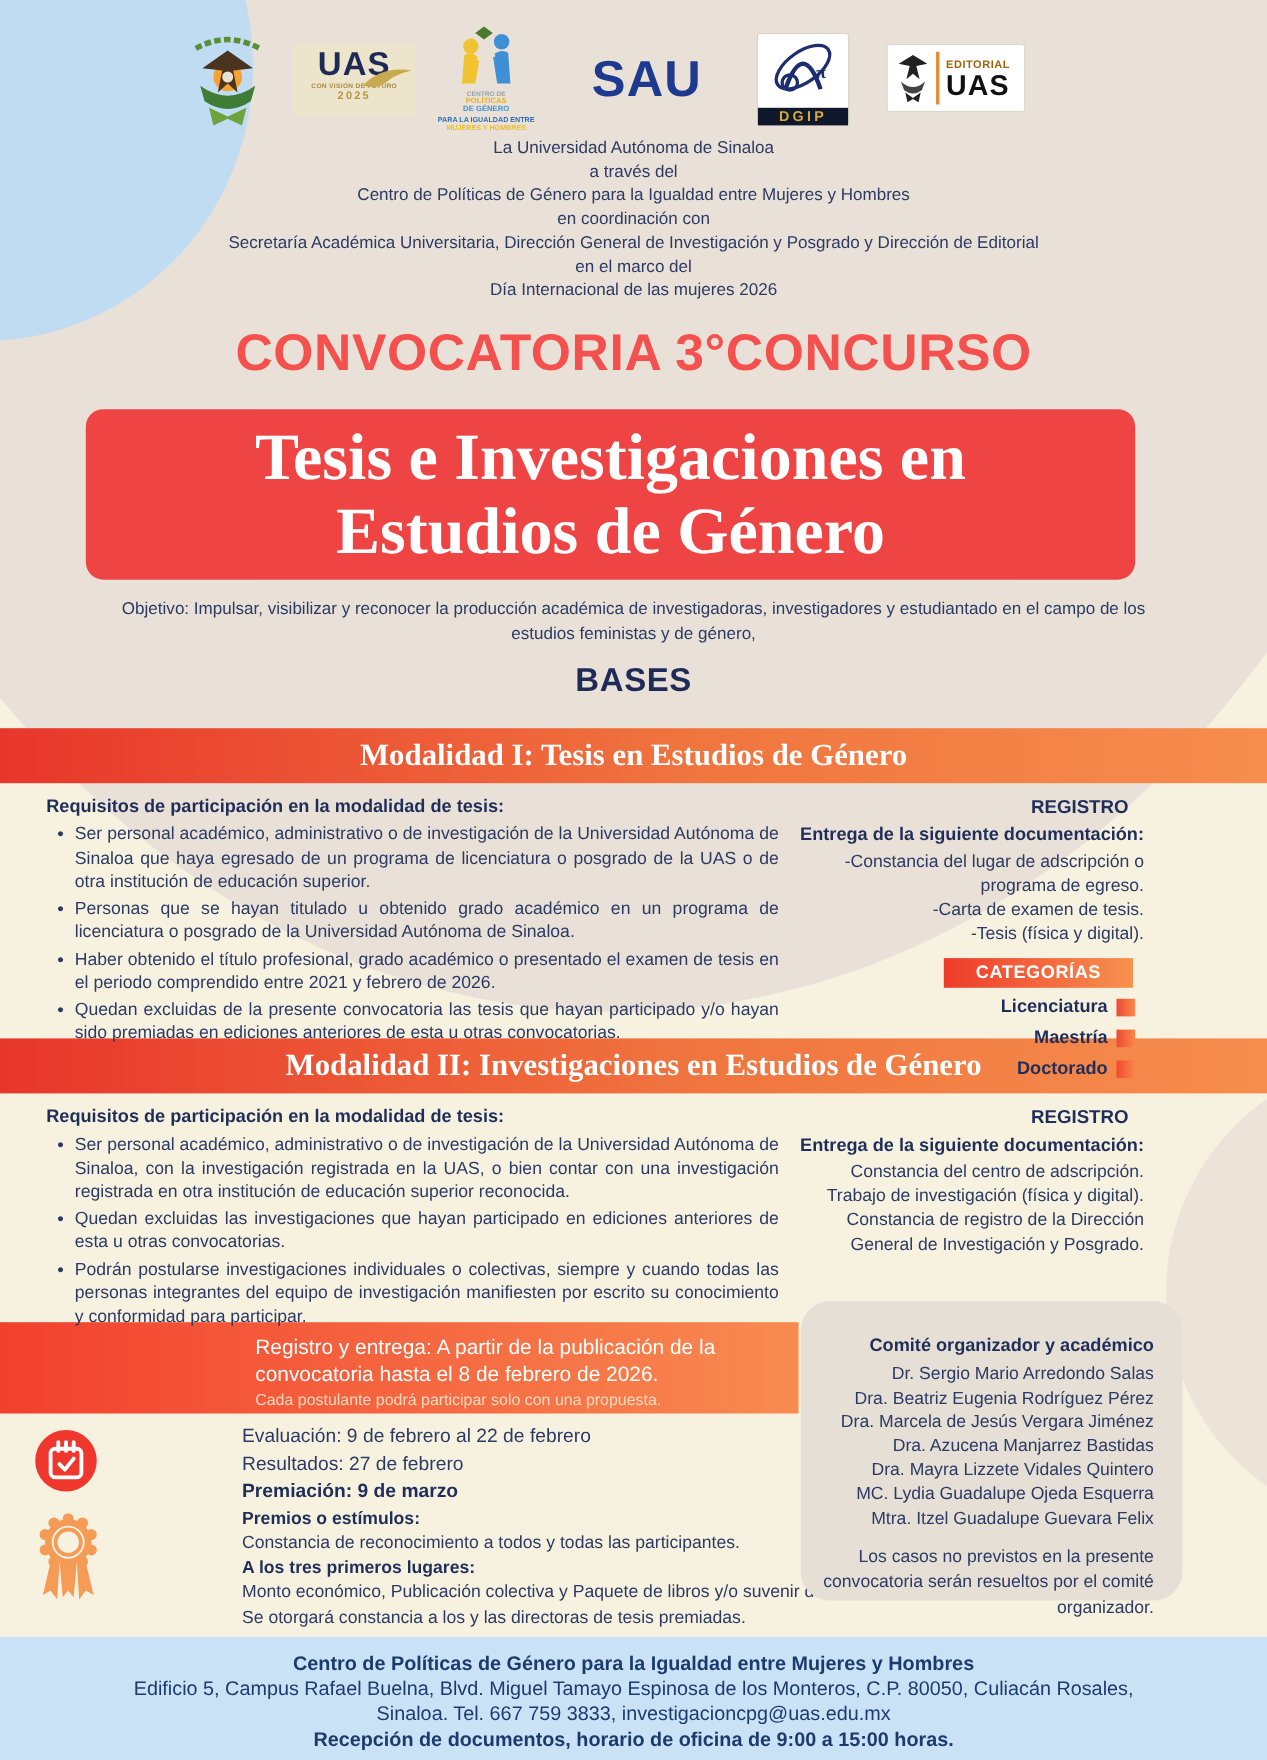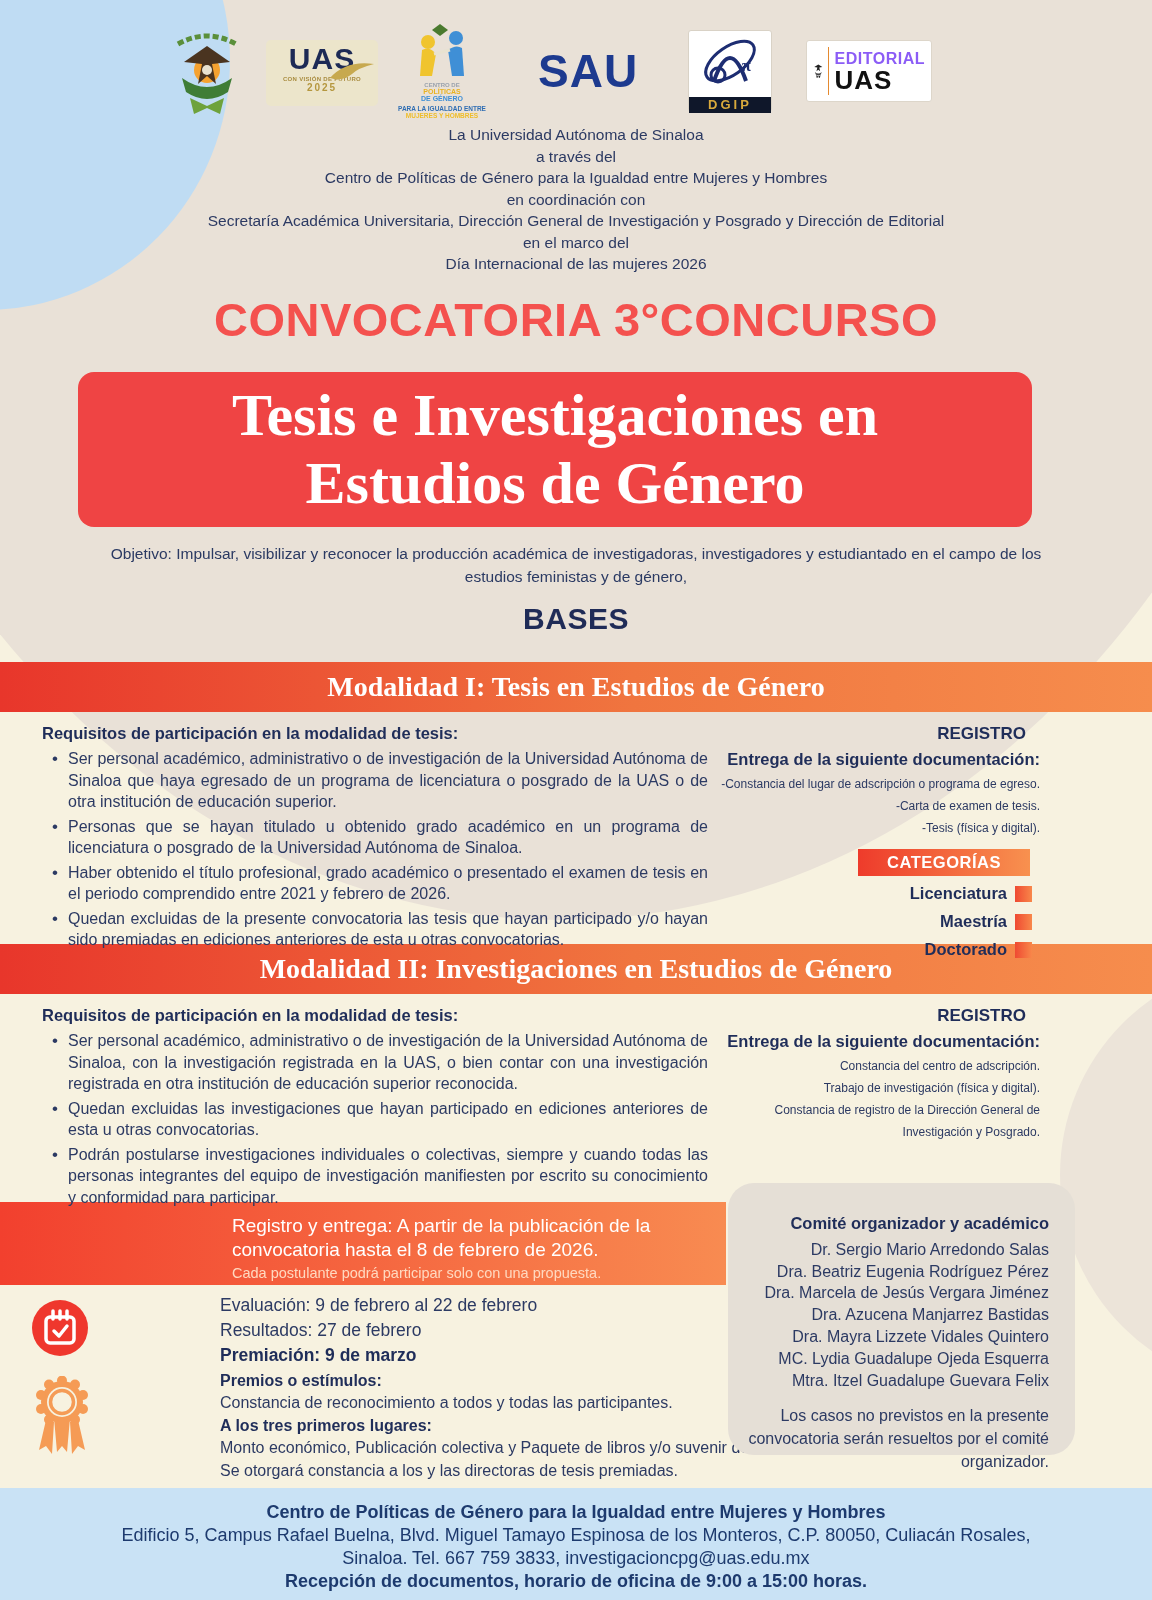--- a/index.html
+++ b/index.html
@@ -30,21 +30,21 @@
   .cpg-txt1 { font-size:6px; font-weight:700; color:#9aa2ad; }
   .cpg-txt2 { font-size:7px; font-weight:800; color:#e9b220; line-height:7px; }
   .cpg-txt3 { font-size:7px; font-weight:800; color:#3f8fd6; line-height:8px; }
   .cpg-sub1 { font-size:6.5px; font-weight:800; color:#2f6db3; margin-top:2px; }
   .cpg-sub2 { font-size:6.5px; font-weight:800; color:#eebd2a; }
   .logo-sau { left:538px; top:44px; font-size:46px; font-weight:800; color:#1d3a8f; letter-spacing:1px; }
   .logo-dgip { left:688px; top:30px; width:84px; height:82px; background:#ffffff; border:1px solid #d9d2c6; border-radius:3px; text-align:center; }
   .dgip-bar { margin-top:2px; background:#0f172a; color:#d8a93c; font-size:13px; font-weight:800; letter-spacing:3px; line-height:16px; }
   .logo-editorial { left:806px; top:40px; width:126px; height:62px; background:#ffffff; border:1px solid #ddd6ca; border-radius:3px; display:flex; align-items:center; padding:4px 6px; }
   .ed-divider { width:3px; height:48px; background:#e58a2f; margin:0 6px 0 4px; }
-  .ed-top { font-size:16px; font-weight:700; color:#8b5cf6; letter-spacing:.5px; }
+  .ed-top { font-size:10px; font-weight:700; color:#a16207; letter-spacing:.5px; }
   .ed-acr { font-size:26px; font-weight:800; color:#111; line-height:24px; letter-spacing:1px; }
 
   
   .intro { left:0; top:124px; width:1152px; text-align:center; font-size:15.5px; font-weight:500; line-height:21.5px; color:#2c3a63; }
   .kicker { left:0; top:292px; width:1152px; text-align:center; font-size:47px; font-weight:800; color:#f4514e; letter-spacing:.5px; }
 
   .title-box {
     left:78px; top:372px; width:954px; height:155px; background:#ef4444; border-radius:16px;
     text-align:center; color:#fff; font-family:"Liberation Serif","DejaVu Serif",serif;
     font-weight:700; font-size:60px; line-height:68px; padding-top:9px;
@@ -69,21 +69,21 @@
   .bullet .dot { width:26px; text-align:center; font-size:17px; line-height:21.5px; flex:none; color:#2c3a63; }
   .bullet p { flex:1; font-size:16px; line-height:21.5px; text-align:justify; color:#2c3a63; }
   .sec1-left { left:42px; top:724px; }
   .sec2-left { left:42px; top:1006px; }
 
   .rightcol { width:326px; text-align:right; color:#1f2d59; }
   .sec1-right { left:714px; top:724px; }
   .sec2-right { left:714px; top:1006px; }
   .reg-title { font-size:17px; font-weight:700; padding-right:14px; margin-bottom:6px; }
   .reg-sub { font-size:16.5px; font-weight:700; margin-bottom:4px; }
-  .doc { font-size:12px; line-height:22px; color:#2c3a63; }
+  .doc { font-size:16px; line-height:22px; color:#2c3a63; }
   .cat-banner {
     margin:10px 10px 8px auto; width:172px; height:27px;
     background:linear-gradient(90deg,#ee3b2b,#f8914f);
     color:#fff; font-size:16.5px; font-weight:700; text-align:center; line-height:27px; letter-spacing:.5px;
   }
   .cat-row { display:flex; justify-content:flex-end; align-items:center; margin-bottom:9px; padding-right:8px; }
   .cat-label { font-size:16.5px; font-weight:700; color:#1f2d59; }
   .cat-sq { width:17px; height:16px; margin-left:8px; background:linear-gradient(90deg,#ef4a32,#f8874a); flex:none; }
 
   

